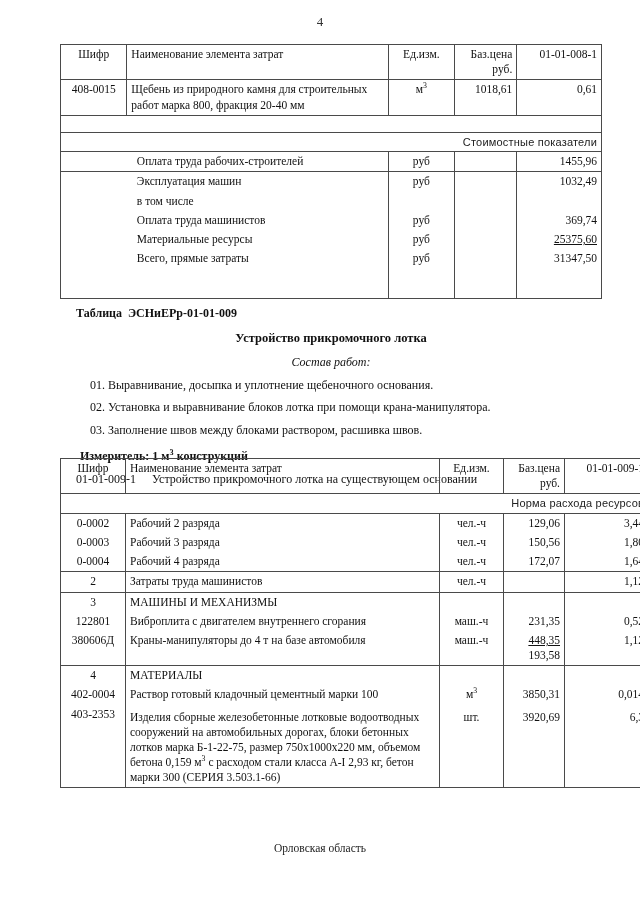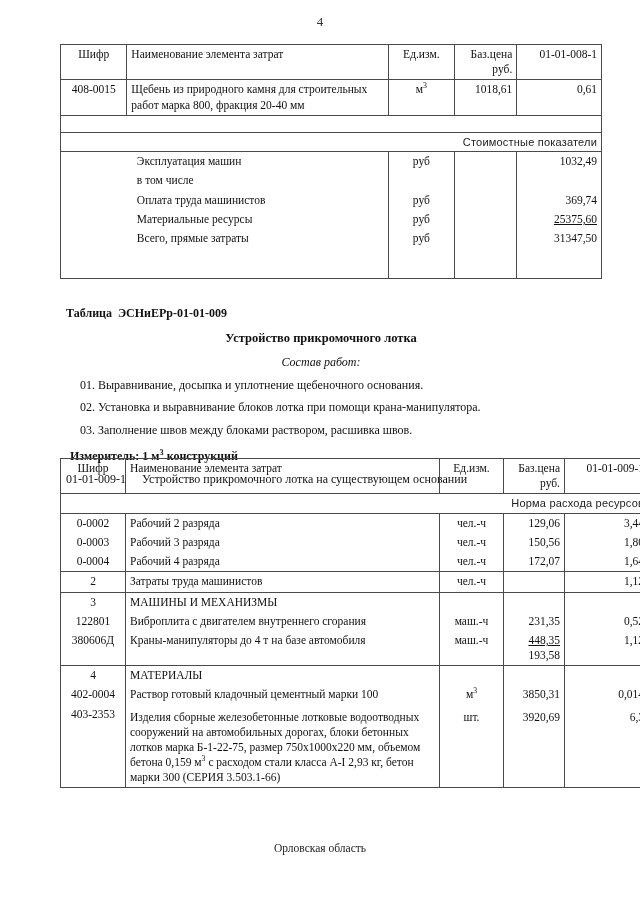--- a/index.html
+++ b/index.html
@@ -78,21 +78,21 @@
   .u      { text-decoration: underline; }
   .blank-row td { height: 12px; }
   .tall   { height: 20px; }
 
   
   .vmid { vertical-align: middle; }
 
   
   .text-block {
     position: absolute;
-    left: 66px;
+    left: 76px;
     width: 545px;
     font-size: 12px;
     line-height: 1.45;
   }
   .tbl-label { font-weight: bold; font-size: 12px; margin-bottom: 7px; }
   .title-center {
     text-align: center;
     font-weight: bold;
     font-size: 12.5px;
     margin: 0 0 6px 0;
@@ -162,20 +162,27 @@
       </tr>
 
       <tr class="blank-row">
         <td colspan="5"></td>
       </tr>
 
       <tr>
         <td class="band" colspan="5">Стоимостные показатели</td>
       </tr>
 
+      <tr>
+        <td class="c-code" style="border-right:0;"></td>
+        <td class="c-name bold" style="border-left:0; padding-left:10px;">Оплата труда рабочих-строителей</td>
+        <td class="c-unit center bold">руб</td>
+        <td class="c-price"></td>
+        <td class="c-val right bold">1455,96</td>
+      </tr>
       <tr>
         <td class="c-code" style="border-right:0; border-top:0; border-bottom:0;"></td>
         <td class="c-name bold" style="border-left:0; border-top:0; border-bottom:0; padding-left:10px;">Эксплуатация машин</td>
         <td class="c-unit center bold" style="border-top:0; border-bottom:0;">руб</td>
         <td class="c-price" style="border-top:0; border-bottom:0;"></td>
         <td class="c-val right bold" style="border-top:0; border-bottom:0;">1032,49</td>
       </tr>
       <tr>
         <td class="c-code" style="border-right:0; border-top:0; border-bottom:0;"></td>
         <td class="c-name" style="border-left:0; border-top:0; border-bottom:0; padding-left:10px;">в том числе</td>

